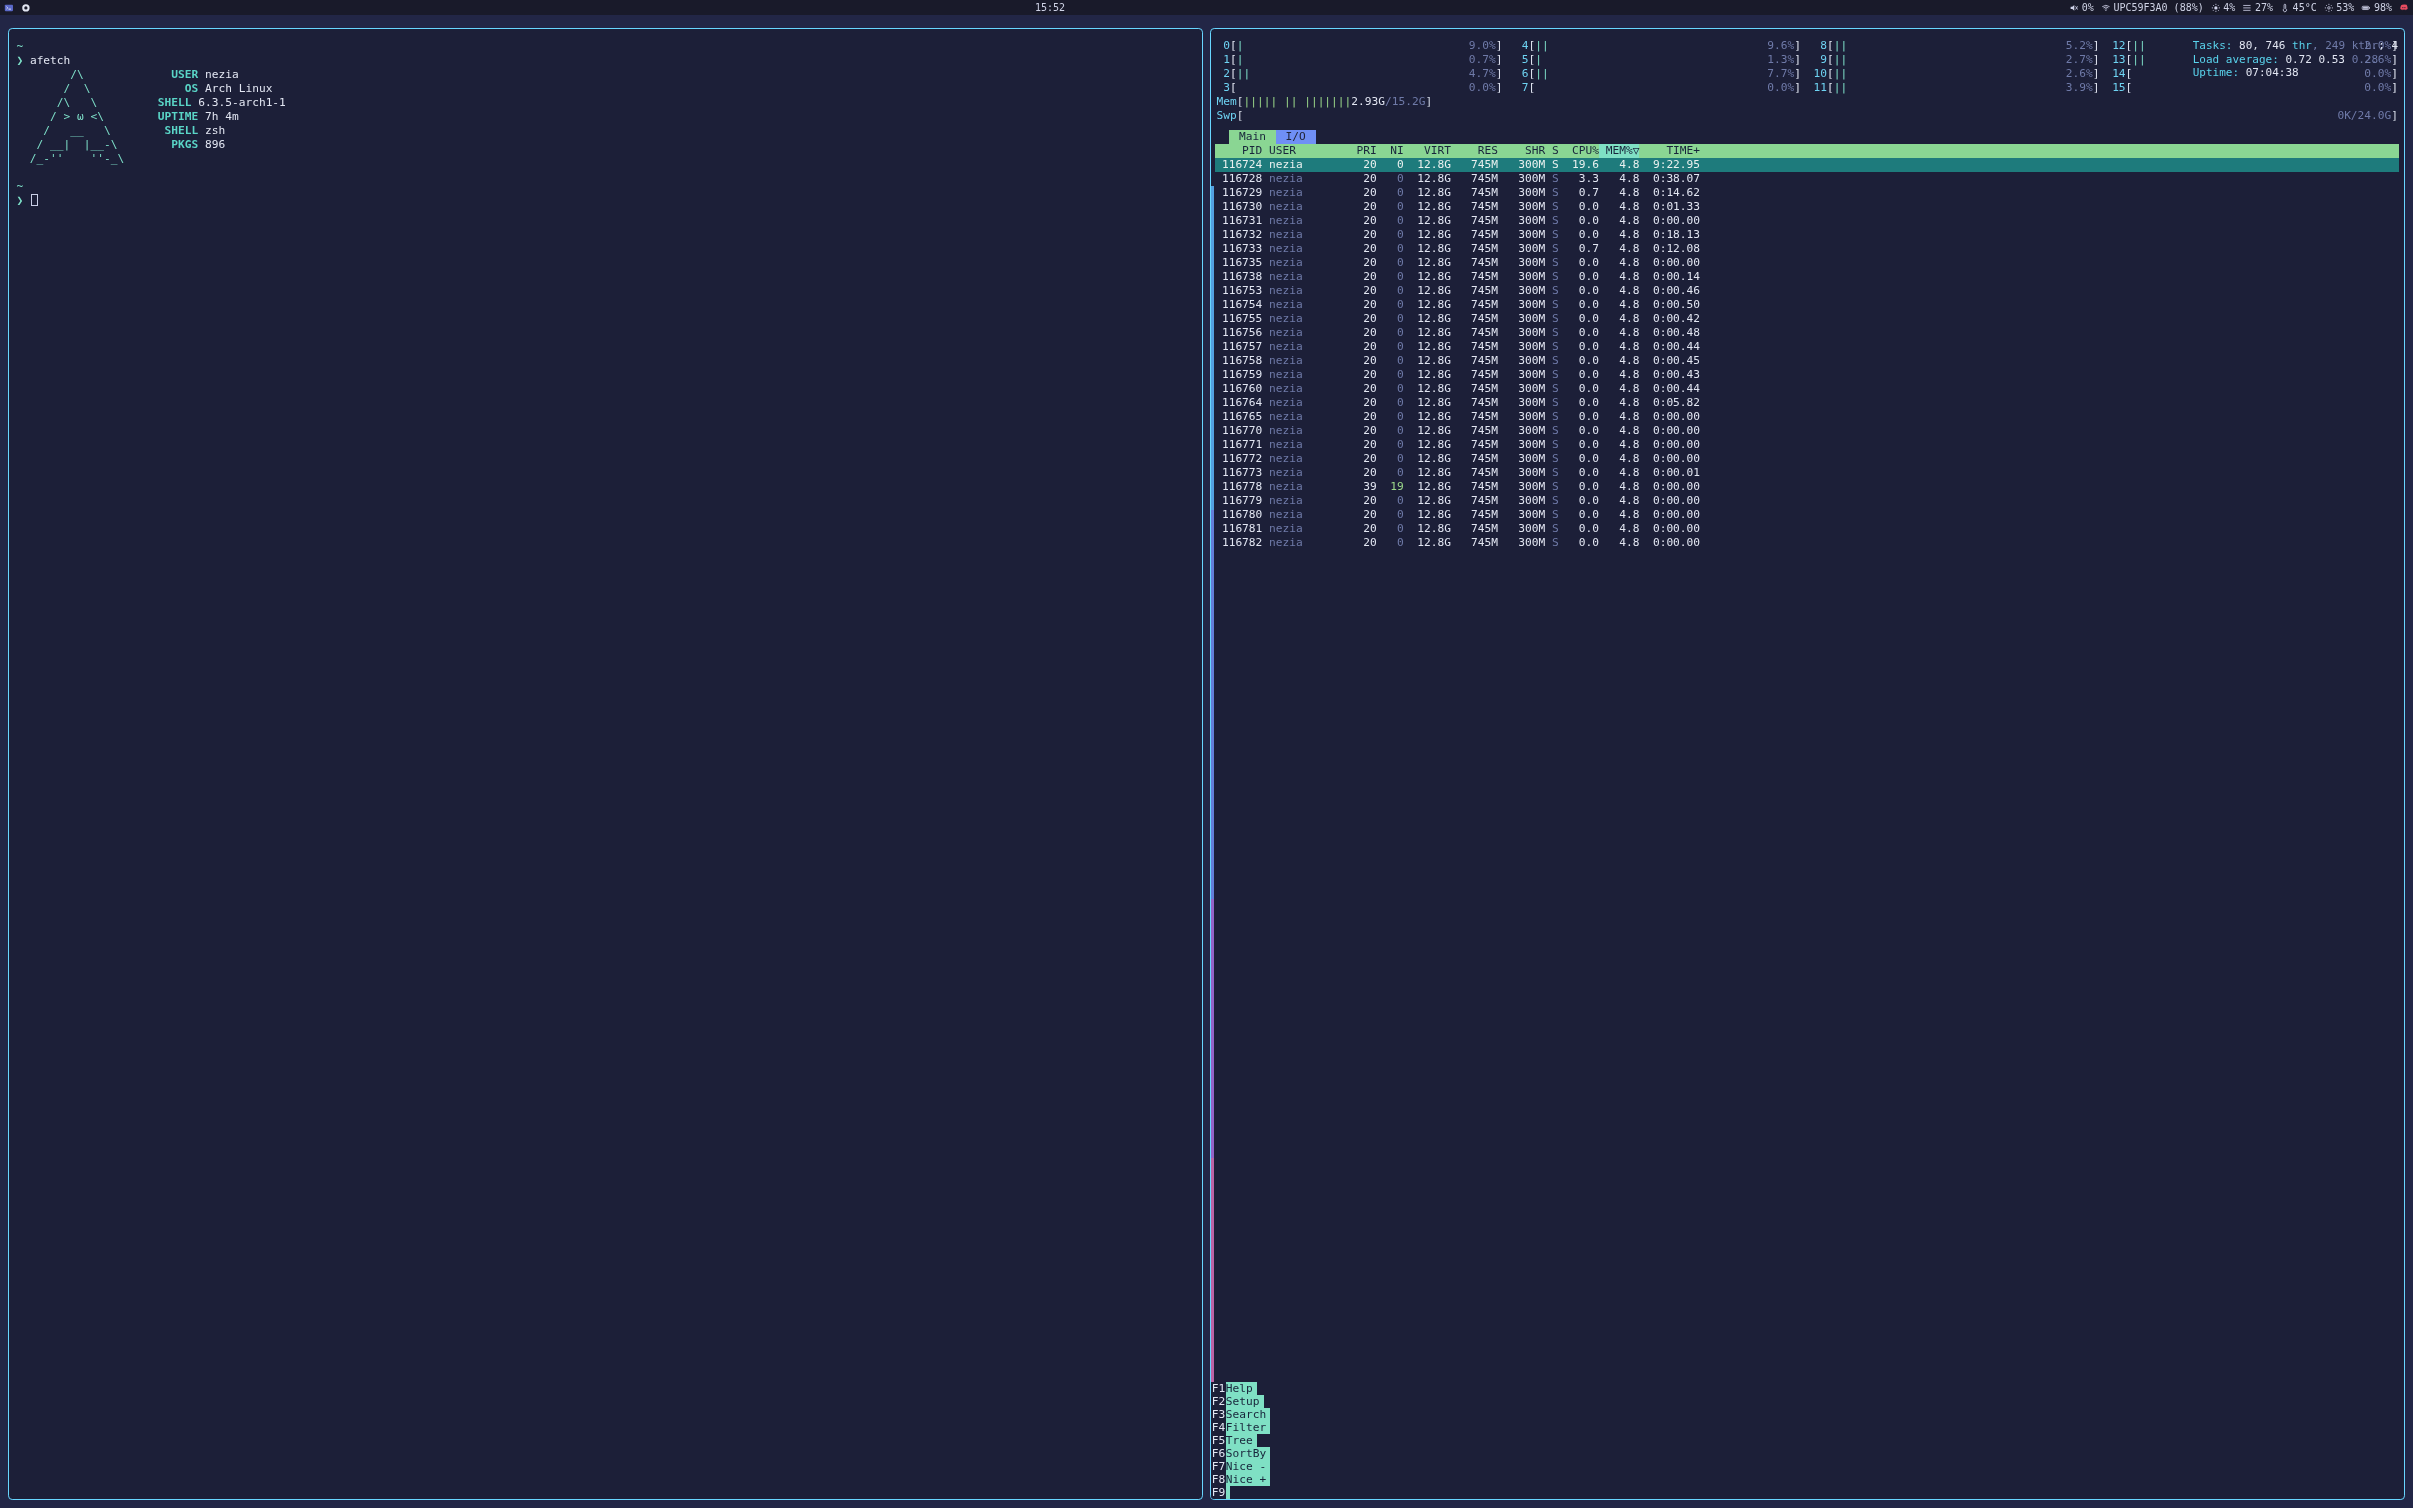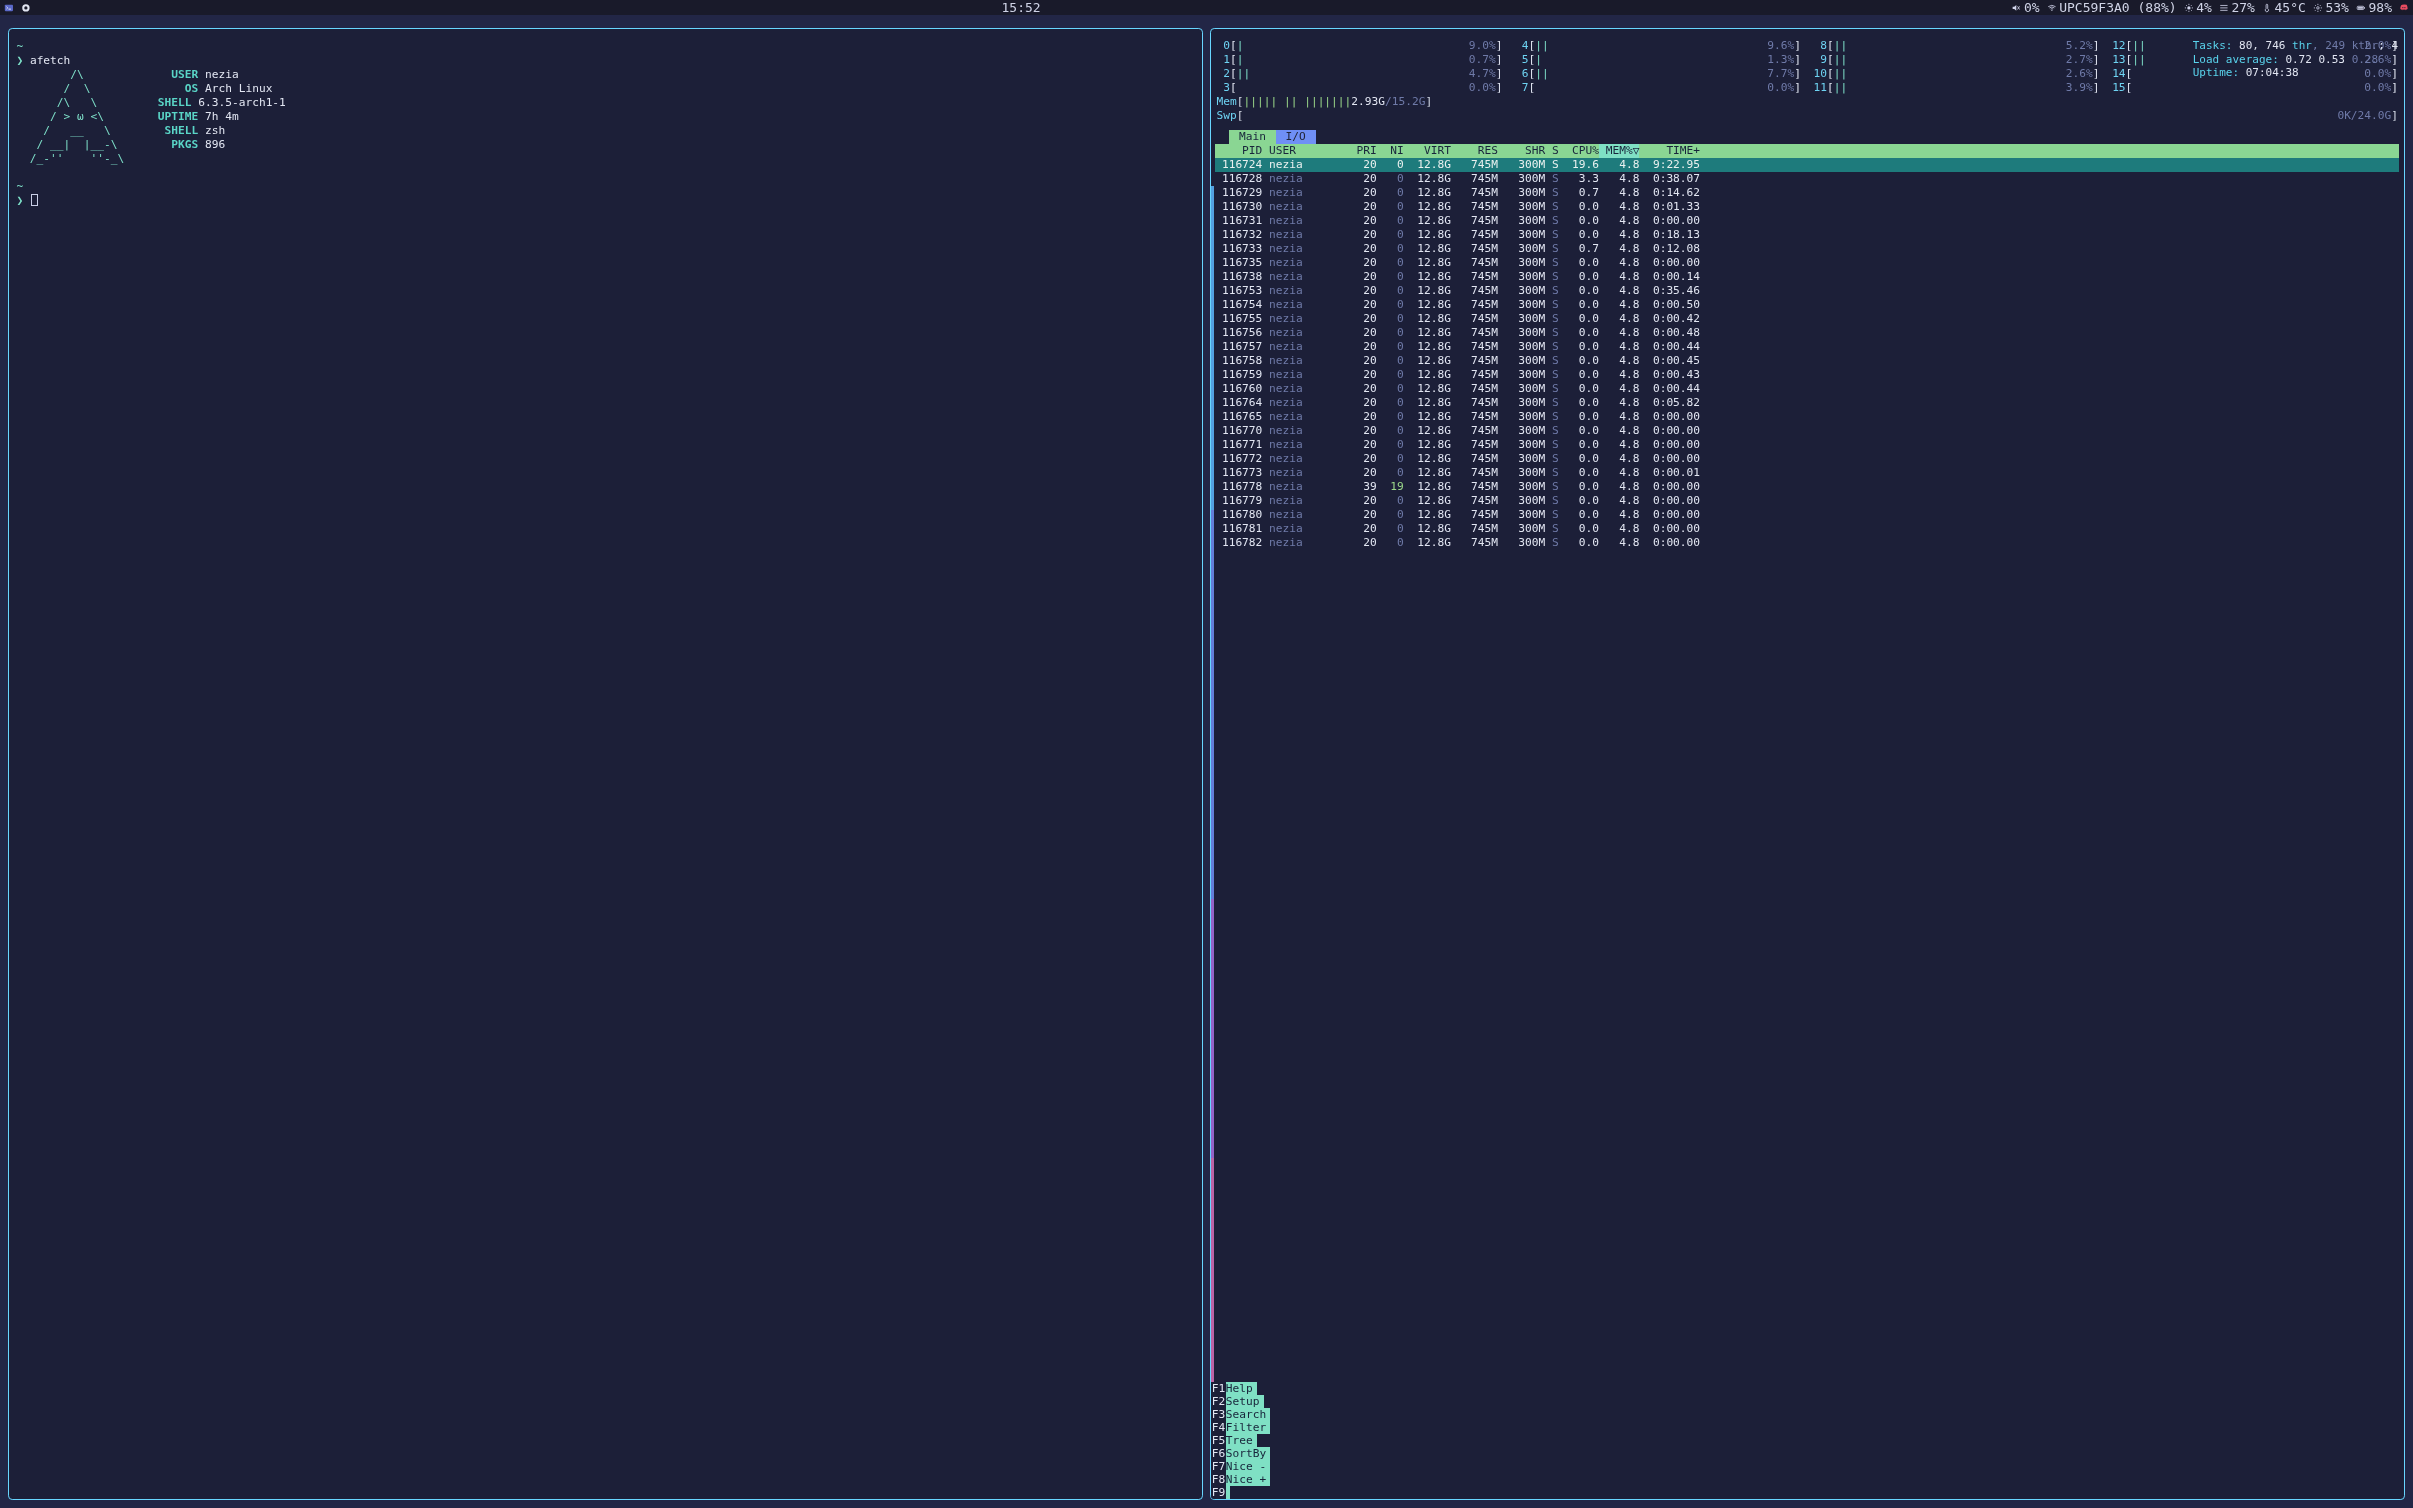--- a/index.html
+++ b/index.html
@@ -11,21 +11,21 @@
     font-size: 11.2px;
     color: #d8dee9;
     overflow: hidden;
   }
   
   .topbar {
     height: 15.4px;
     background: #191a2a;
     display: flex;
     align-items: center;
-    font-size: 13px;
+    font-size: 10px;
     padding: 0 4.2px;
     color: #cfd3e6;
   }
   .topbar .left, .topbar .right { display: flex; align-items: center; gap: 7px; }
   .topbar .center { flex: 1; text-align: center; }
   .tb-icon { width: 9.8px; height: 9.8px; display:inline-flex; align-items:center; justify-content:center; }
   .tb-icon svg { width:100%; height:100%; fill:#d0d3ea; }
   .tb-item { display:flex; align-items:center; gap:2.8px; }
   .discord svg { fill:#ea4c60; }
 
@@ -519,21 +519,21 @@
             <span class="c-pid">116753</span>
             <span class="c-user">nezia</span>
             <span class="c-pri">20</span>
             <span class="c-ni">0</span>
             <span class="c-virt">12.8G</span>
             <span class="c-res">745M</span>
             <span class="c-shr">300M</span>
             <span class="c-s">S</span>
             <span class="c-cpu">0.0</span>
             <span class="c-mem">4.8</span>
-            <span class="c-time">0:35.46</span>
+            <span class="c-time">0:00.46</span>
           </div>
           <div class="trow">
             <span class="c-pid">116754</span>
             <span class="c-user">nezia</span>
             <span class="c-pri">20</span>
             <span class="c-ni">0</span>
             <span class="c-virt">12.8G</span>
             <span class="c-res">745M</span>
             <span class="c-shr">300M</span>
             <span class="c-s">S</span>

